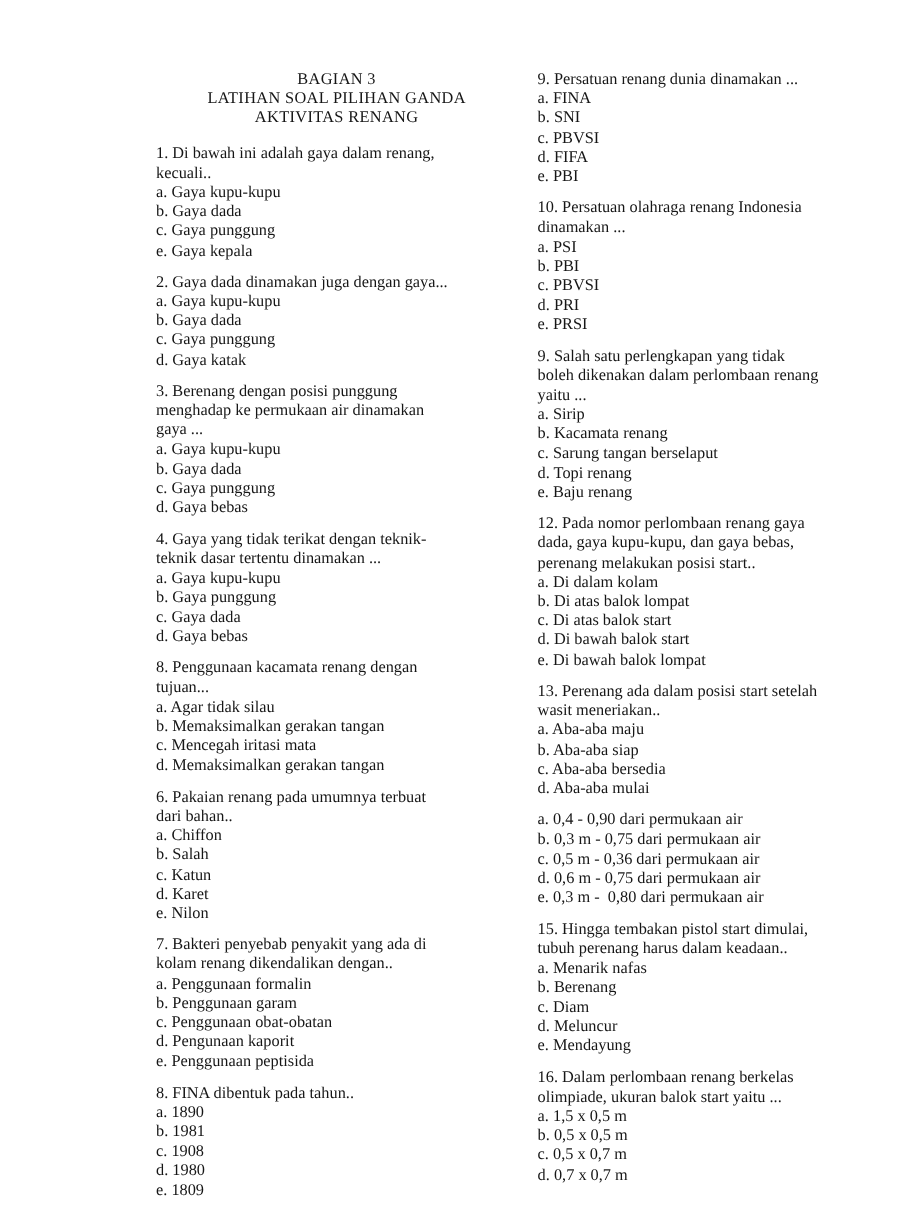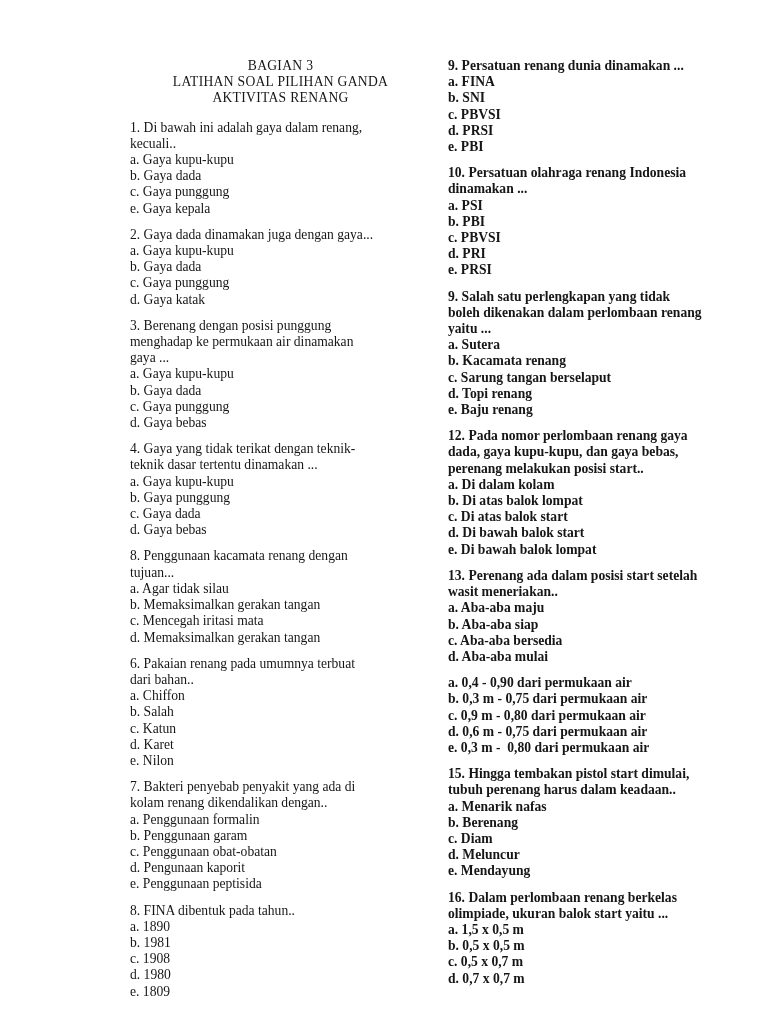--- a/index.html
+++ b/index.html
@@ -17,21 +17,21 @@
     padding: 58px 44px 20px 90px;
     display: flex;
     gap: 17px;
     font-size: 13.6px;
     line-height: 16.2px;
     overflow: hidden;
     background: #ffffff;
     margin-left: 40px;
   }
   .col-left  { flex: 0 0 301px; width: 301px; }
-  .col-right { flex: 1; font-weight: bold; }
+  .col-right { flex: 1; }
   .title {
     text-align: center;
     margin: 0 0 13px 0;
     letter-spacing: 0.3px;
   }
   .title div { white-space: pre-line; }
   .q { margin: 0 0 10px 0; }
   .q p {
     margin: 0;
     white-space: pre-wrap;
@@ -123,39 +123,39 @@
       <p>e. 1809</p>
     </section>
   </div>
 
   <div class="col-right">
     <section class="q">
       <p>9. Persatuan renang dunia dinamakan ...</p>
       <p>a. FINA</p>
       <p>b. SNI</p>
       <p>c. PBVSI</p>
-      <p>d. PRSI</p>
+      <p>d. FIFA</p>
       <p>e. PBI</p>
     </section>
 
     <section class="q">
       <p>10. Persatuan olahraga renang Indonesia
 dinamakan ...</p>
       <p>a. PSI</p>
       <p>b. PBI</p>
       <p>c. PBVSI</p>
       <p>d. PRI</p>
       <p>e. PRSI</p>
     </section>
 
     <section class="q">
       <p>9. Salah satu perlengkapan yang tidak
 boleh dikenakan dalam perlombaan renang
 yaitu ...</p>
-      <p>a. Sutera</p>
+      <p>a. Sirip</p>
       <p>b. Kacamata renang</p>
       <p>c. Sarung tangan berselaput</p>
       <p>d. Topi renang</p>
       <p>e. Baju renang</p>
     </section>
 
     <section class="q">
       <p>12. Pada nomor perlombaan renang gaya
 dada, gaya kupu-kupu, dan gaya bebas,
 perenang melakukan posisi start..</p>
@@ -171,21 +171,21 @@
 wasit meneriakan..</p>
       <p>a. Aba-aba maju</p>
       <p>b. Aba-aba siap</p>
       <p>c. Aba-aba bersedia</p>
       <p>d. Aba-aba mulai</p>
     </section>
 
     <section class="q">
       <p>a. 0,4 - 0,90 dari permukaan air</p>
       <p>b. 0,3 m - 0,75 dari permukaan air</p>
-      <p>c. 0,9 m - 0,80 dari permukaan air</p>
+      <p>c. 0,5 m - 0,36 dari permukaan air</p>
       <p>d. 0,6 m - 0,75 dari permukaan air</p>
       <p>e. 0,3 m -  0,80 dari permukaan air</p>
     </section>
 
     <section class="q">
       <p>15. Hingga tembakan pistol start dimulai,
 tubuh perenang harus dalam keadaan..</p>
       <p>a. Menarik nafas</p>
       <p>b. Berenang</p>
       <p>c. Diam</p>

